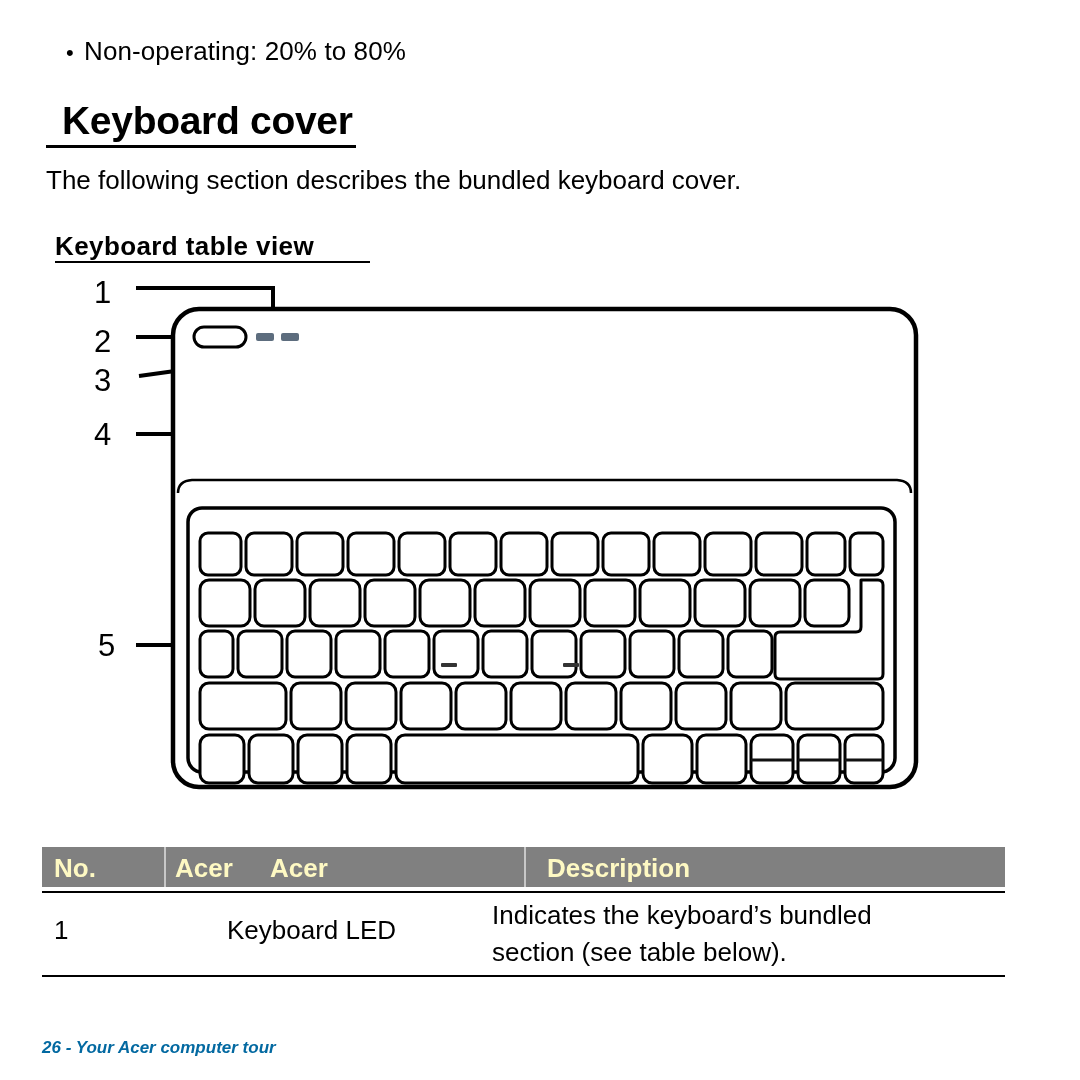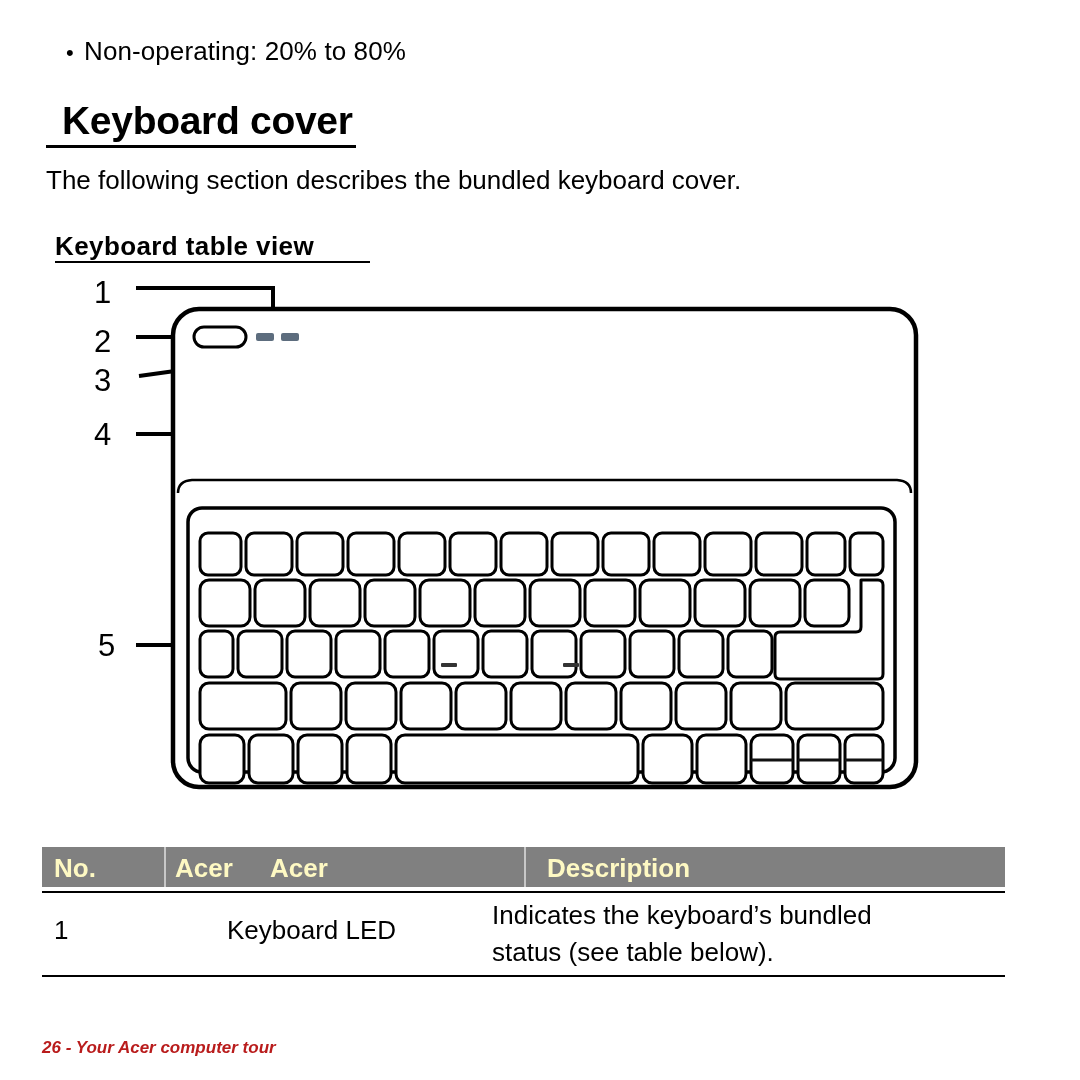--- a/index.html
+++ b/index.html
@@ -139,21 +139,21 @@
   .desc-line { display: block; line-height: 1.42; white-space: nowrap; }
 
   
   .footer {
     position: absolute;
     left: 42px;
     top: 1038px;
     font-size: 17px;
     font-style: italic;
     font-weight: bold;
-    color: #b91c1c;
+    color: #0369a1;
     white-space: nowrap;
   }
 </style>
 </head>
 <body>
 
 <div class="bullet-row">
   <span class="bullet-dot">•</span>
   <span class="bullet-text">Non-operating: 20% to 80%</span>
 </div>
@@ -316,20 +316,20 @@
     <span class="vdiv" style="left:482px;"></span>
   </div>
 
   <div class="tbl-rule" style="top:44px;"></div>
 
   <div class="tbl-body">
     <span class="cell" style="left:12px;  top:28px;">1</span>
     <span class="cell" style="left:185px; top:28px;">Keyboard LED</span>
     <span class="cell" style="left:450px; top:10px;">
       <span class="desc-line">Indicates the keyboard’s bundled</span>
-      <span class="desc-line">status (see table below).</span>
+      <span class="desc-line">section (see table below).</span>
     </span>
   </div>
 
   <div class="tbl-rule" style="top:128px;"></div>
 </div>
 
 <div class="footer">26 - Your Acer computer tour</div>
 
 </body></html>

